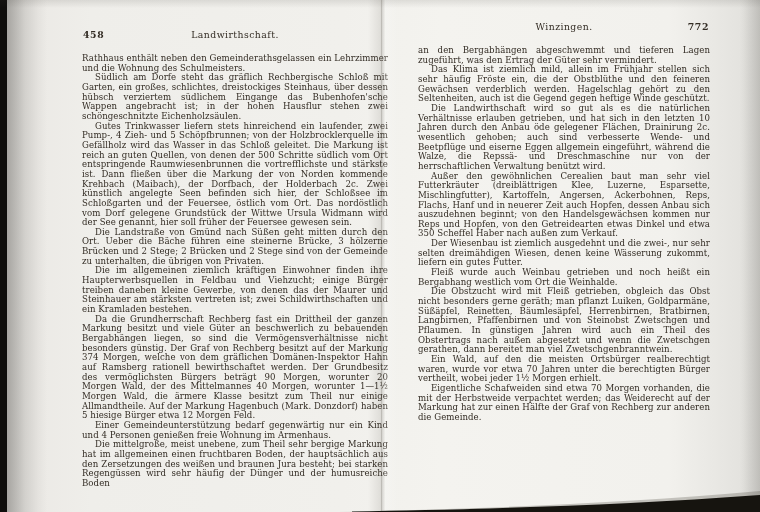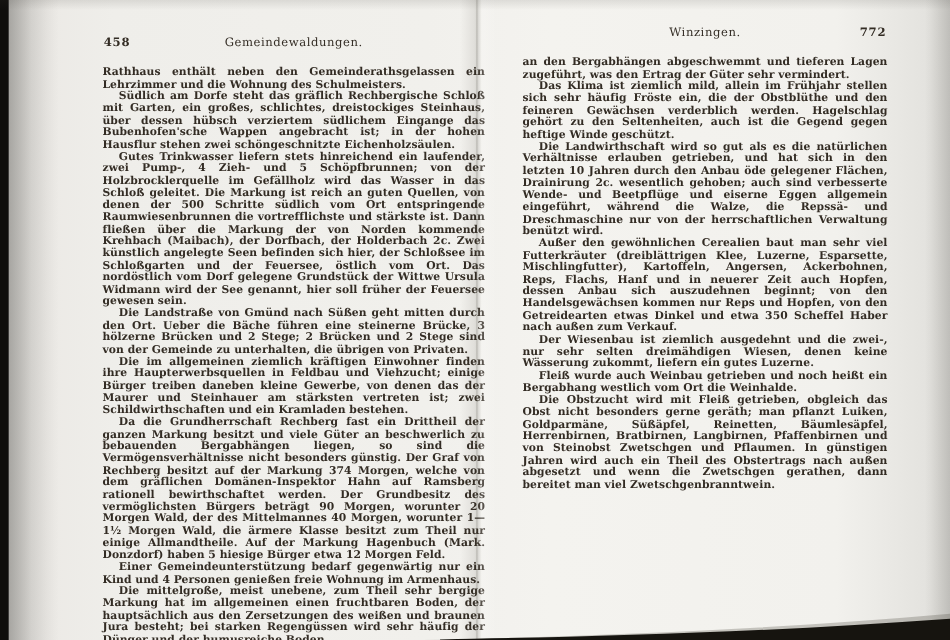--- a/index.html
+++ b/index.html
@@ -72,33 +72,32 @@
   .pagenum {
     position: absolute; top: 0;
     font-weight: bold;
     letter-spacing: 0.6px;
   }
   .page-left  .pagenum { left: 1px; }
   .page-right .pagenum { right: 1px; }
   .page p {
     margin: 0;
     text-indent: 13px;
-    font-weight: bold;
   }
   .page p.cont { text-indent: 0; }
 </style>
 </head>
 <body>
 
 <div class="scan">
 
   <div class="page page-left">
     <div class="pagehead">
       <span class="pagenum">458</span>
-      <span class="runhead">Gemeindewaldungen.</span>
+      <span class="runhead">Landwirthschaft.</span>
     </div>
     <div class="body">
       <p class="cont">Rathhaus enthält neben den Gemeinderathsgelassen ein Lehrzimmer und die Wohnung des Schulmeisters.</p>
       <p>Südlich am Dorfe steht das gräflich Rechbergische Schloß mit Garten, ein großes, schlichtes, dreistockiges Steinhaus, über dessen hübsch verziertem südlichem Eingange das Bubenhofen'sche Wappen angebracht ist; in der hohen Hausflur stehen zwei schöngeschnitzte Eichenholzsäulen.</p>
       <p>Gutes Trinkwasser liefern stets hinreichend ein laufender, zwei Pump-, 4 Zieh- und 5 Schöpfbrunnen; von der Holzbrocklerquelle im Gefällholz wird das Wasser in das Schloß geleitet. Die Markung ist reich an guten Quellen, von denen der 500 Schritte südlich vom Ort entspringende Raumwiesenbrunnen die vortrefflichste und stärkste ist. Dann fließen über die Markung der von Norden kommende Krehbach (Maibach), der Dorfbach, der Holderbach 2c. Zwei künstlich angelegte Seen befinden sich hier, der Schloßsee im Schloßgarten und der Feuersee, östlich vom Ort. Das nordöstlich vom Dorf gelegene Grundstück der Wittwe Ursula Widmann wird der See genannt, hier soll früher der Feuersee gewesen sein.</p>
       <p>Die Landstraße von Gmünd nach Süßen geht mitten durch den Ort. Ueber die Bäche führen eine steinerne Brücke, 3 hölzerne Brücken und 2 Stege; 2 Brücken und 2 Stege sind von der Gemeinde zu unterhalten, die übrigen von Privaten.</p>
       <p>Die im allgemeinen ziemlich kräftigen Einwohner finden ihre Haupterwerbsquellen in Feldbau und Viehzucht; einige Bürger treiben daneben kleine Gewerbe, von denen das der Maurer und Steinhauer am stärksten vertreten ist; zwei Schildwirthschaften und ein Kramladen bestehen.</p>
       <p>Da die Grundherrschaft Rechberg fast ein Drittheil der ganzen Markung besitzt und viele Güter an beschwerlich zu bebauenden Bergabhängen liegen, so sind die Vermögensverhältnisse nicht besonders günstig. Der Graf von Rechberg besitzt auf der Markung 374 Morgen, welche von dem gräflichen Domänen-Inspektor Hahn auf Ramsberg rationell bewirthschaftet werden. Der Grundbesitz des vermöglichsten Bürgers beträgt 90 Morgen, worunter 20 Morgen Wald, der des Mittelmannes 40 Morgen, worunter 1—1½ Morgen Wald, die ärmere Klasse besitzt zum Theil nur einige Allmandtheile. Auf der Markung Hagenbuch (Mark. Donzdorf) haben 5 hiesige Bürger etwa 12 Morgen Feld.</p>
       <p>Einer Gemeindeunterstützung bedarf gegenwärtig nur ein Kind und 4 Personen genießen freie Wohnung im Armenhaus.</p>
       <p>Die mittelgroße, meist unebene, zum Theil sehr bergige Markung hat im allgemeinen einen fruchtbaren Boden, der hauptsächlich aus den Zersetzungen des weißen und braunen Jura besteht; bei starken Regengüssen wird sehr häufig der Dünger und der humusreiche Boden</p>
@@ -108,23 +107,25 @@
   <div class="page page-right">
     <div class="pagehead">
       <span class="runhead">Winzingen.</span>
       <span class="pagenum">772</span>
     </div>
     <div class="body">
       <p class="cont">an den Bergabhängen abgeschwemmt und tieferen Lagen zugeführt, was den Ertrag der Güter sehr vermindert.</p>
       <p>Das Klima ist ziemlich mild, allein im Frühjahr stellen sich sehr häufig Fröste ein, die der Obstblüthe und den feineren Gewächsen verderblich werden. Hagelschlag gehört zu den Seltenheiten, auch ist die Gegend gegen heftige Winde geschützt.</p>
       <p>Die Landwirthschaft wird so gut als es die natürlichen Verhältnisse erlauben getrieben, und hat sich in den letzten 10 Jahren durch den Anbau öde gelegener Flächen, Drainirung 2c. wesentlich gehoben; auch sind verbesserte Wende- und Beetpflüge und eiserne Eggen allgemein eingeführt, während die Walze, die Repssä- und Dreschmaschine nur von der herrschaftlichen Verwaltung benützt wird.</p>
       <p>Außer den gewöhnlichen Cerealien baut man sehr viel Futterkräuter (dreiblättrigen Klee, Luzerne, Esparsette, Mischlingfutter), Kartoffeln, Angersen, Ackerbohnen, Reps, Flachs, Hanf und in neuerer Zeit auch Hopfen, dessen Anbau sich auszudehnen beginnt; von den Handelsgewächsen kommen nur Reps und Hopfen, von den Getreidearten etwas Dinkel und etwa 350 Scheffel Haber nach außen zum Verkauf.</p>
-      <p>Der Wiesenbau ist ziemlich ausgedehnt und die zwei-, nur sehr selten dreimähdigen Wiesen, denen keine Wässerung zukommt, liefern ein gutes Luzerne.</p>
+      <p>Der Wiesenbau ist ziemlich ausgedehnt und die zwei-, nur sehr selten dreimähdigen Wiesen, denen keine Wässerung zukommt, liefern ein gutes Futter.</p>
       <p>Fleiß wurde auch Weinbau getrieben und noch heißt ein Bergabhang westlich vom Ort die Weinhalde.</p>
       <p>Die Obstzucht wird mit Fleiß getrieben, obgleich das Obst nicht besonders gerne geräth; man pflanzt Luiken, Goldparmäne, Süßäpfel, Reinetten, Bäumlesäpfel, Herrenbirnen, Bratbirnen, Langbirnen, Pfaffenbirnen und von Steinobst Zwetschgen und Pflaumen. In günstigen Jahren wird auch ein Theil des Obstertrags nach außen abgesetzt und wenn die Zwetschgen gerathen, dann bereitet man viel Zwetschgenbranntwein.</p>
+      <p>Ein Wald, auf den die meisten Ortsbürger realberechtigt waren, wurde vor etwa 70 Jahren unter die berechtigten Bürger vertheilt, wobei jeder 1½ Morgen erhielt.</p>
+      <p>Eigentliche Schafweiden sind etwa 70 Morgen vorhanden, die mit der Herbstweide verpachtet werden; das Weiderecht auf der Markung hat zur einen Hälfte der Graf von Rechberg zur anderen die Gemeinde.</p>
     </div>
   </div>
 
   <div class="gutter-shadow"></div>
   <div class="gutter-line"></div>
   <div class="edge-left-black"></div>
   <div class="edge-left-shadow"></div>
   <div class="edge-top-shadow"></div>
   <div class="edge-right-shadow"></div>
   <svg class="bottom-edge-svg" viewBox="0 0 760 22" preserveAspectRatio="none">

